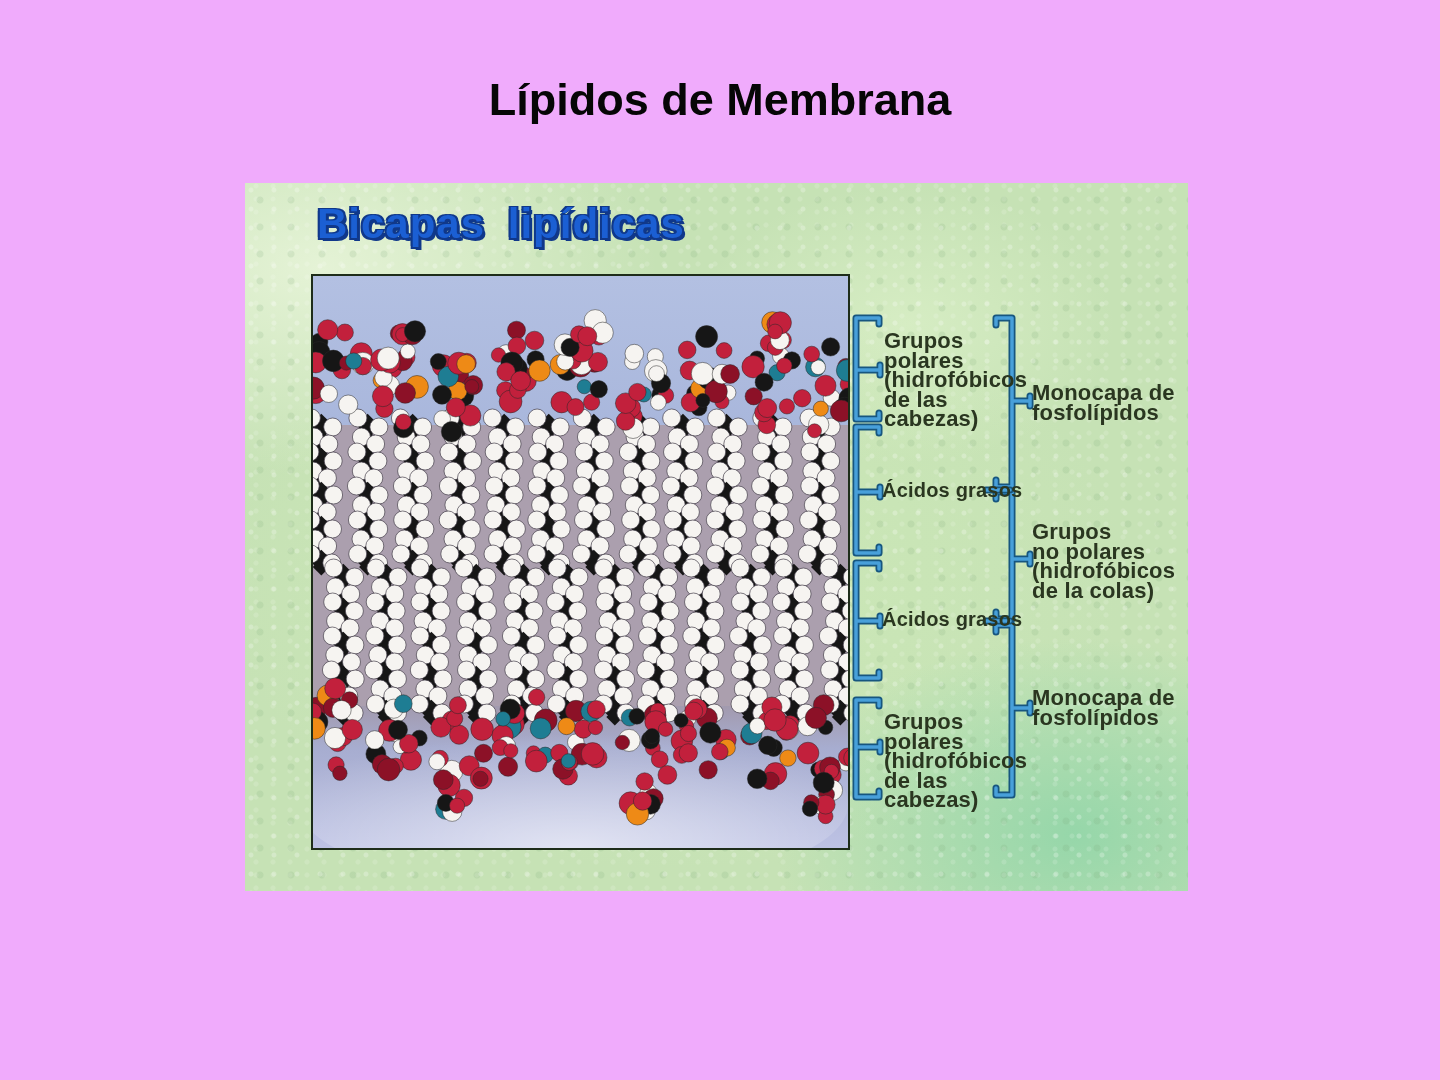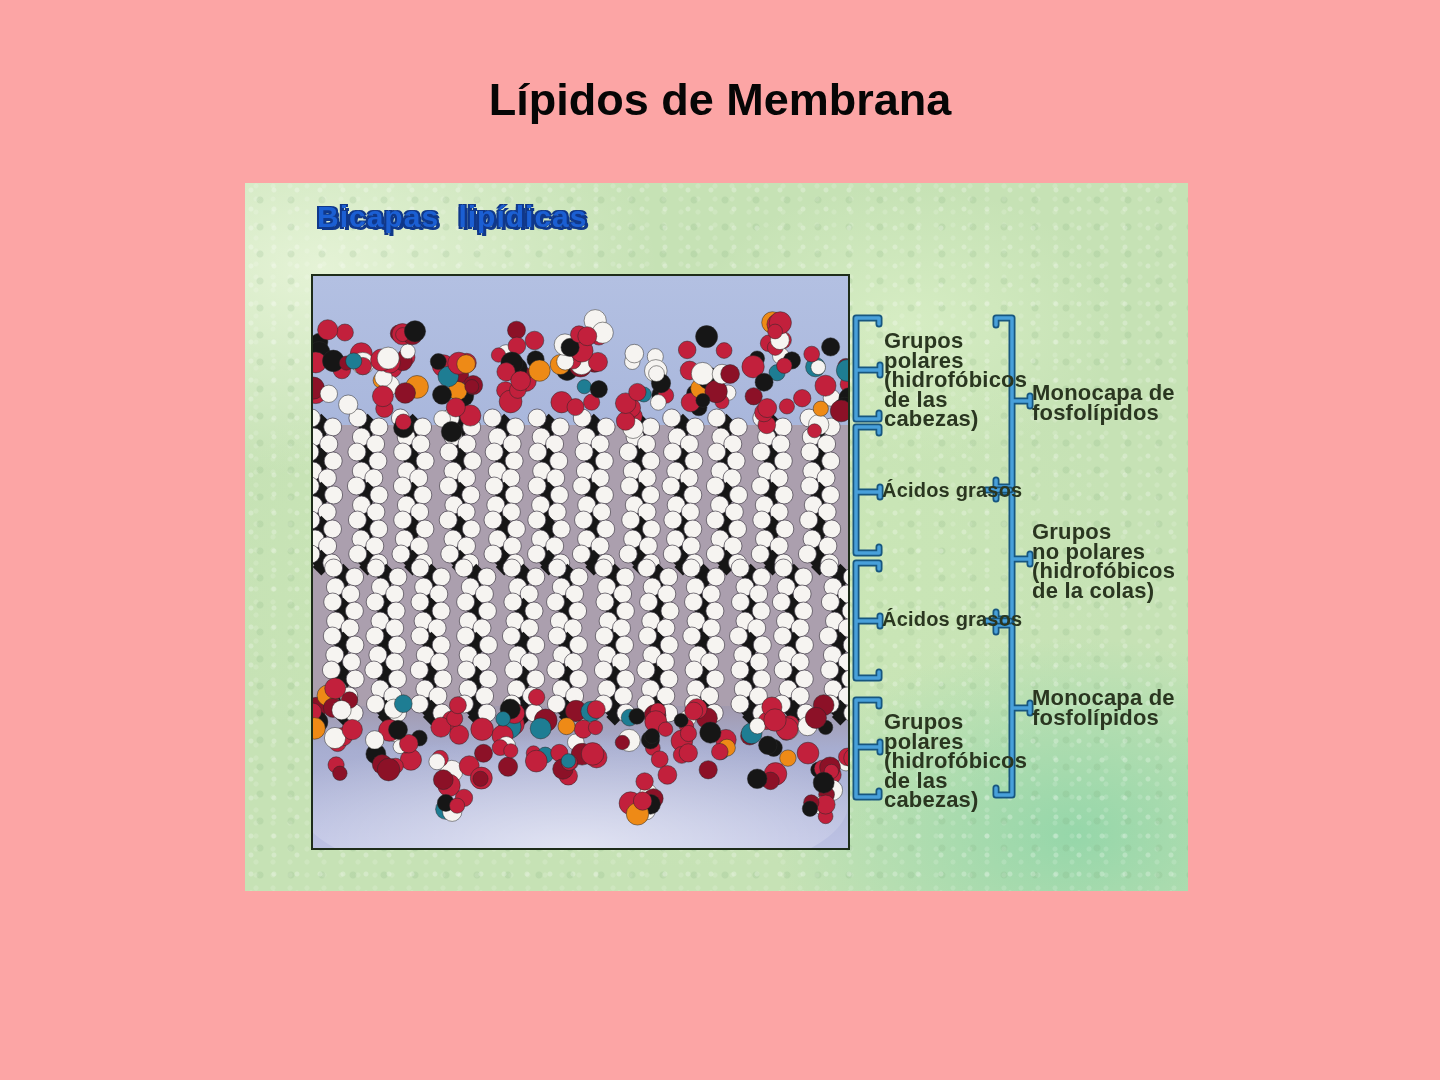--- a/index.html
+++ b/index.html
@@ -1,17 +1,17 @@
 <!DOCTYPE html>
 <html><head>
 <meta charset="utf-8">
 <style>
   html,body{margin:0;padding:0;background:#ffffff;}
   .stage{
-    position:relative;width:1440px;height:1080px;background:#fca5a5;overflow:hidden;
+    position:relative;width:1440px;height:1080px;background:#f0abfc;overflow:hidden;
     font-family:"Liberation Sans",sans-serif;
   }
   .page-title{
     position:absolute;left:0;top:74px;width:100%;text-align:center;
     font-weight:700;font-size:45px;letter-spacing:0;color:#060606;
   }
   .panel{
     position:absolute;left:245px;top:183px;width:943px;height:708px;
     background:
       radial-gradient(430px 280px at 88% 92%, rgba(110,205,160,.55), transparent 70%),
@@ -24,21 +24,21 @@
     content:"";position:absolute;inset:0;
     background-image:
       radial-gradient(circle at 6px 7px, rgba(255,255,255,.25) 0 2px, transparent 3px),
       radial-gradient(circle at 15px 17px, rgba(120,165,115,.16) 0 3px, transparent 4px),
       radial-gradient(circle at 11px 3px, rgba(255,255,255,.14) 0 2px, transparent 3px);
     background-size:23px 19px,31px 27px,17px 13px;
     pointer-events:none;
   }
   .heading{
     position:absolute;left:317px;top:200px;
-    font-weight:700;font-size:30px;letter-spacing:1px;word-spacing:10px;
+    font-weight:700;font-size:42px;letter-spacing:1px;word-spacing:10px;
     color:#1b5fd3;
     text-shadow:-2px -1px 0 #10388a, 2px -1px 0 #10388a, -2px 2px 0 #10388a, 3px 3px 0 #10388a;
   }
   .figure{
     position:absolute;left:311px;top:274px;width:535px;height:572px;
     border:2px solid #1e2d1a;background:#a9b7dc;display:block;
   }
   .overlay{position:absolute;left:0;top:0;width:1440px;height:1080px;pointer-events:none;}
   .lbl{
     position:absolute;font-weight:700;font-size:22px;line-height:19.5px;

